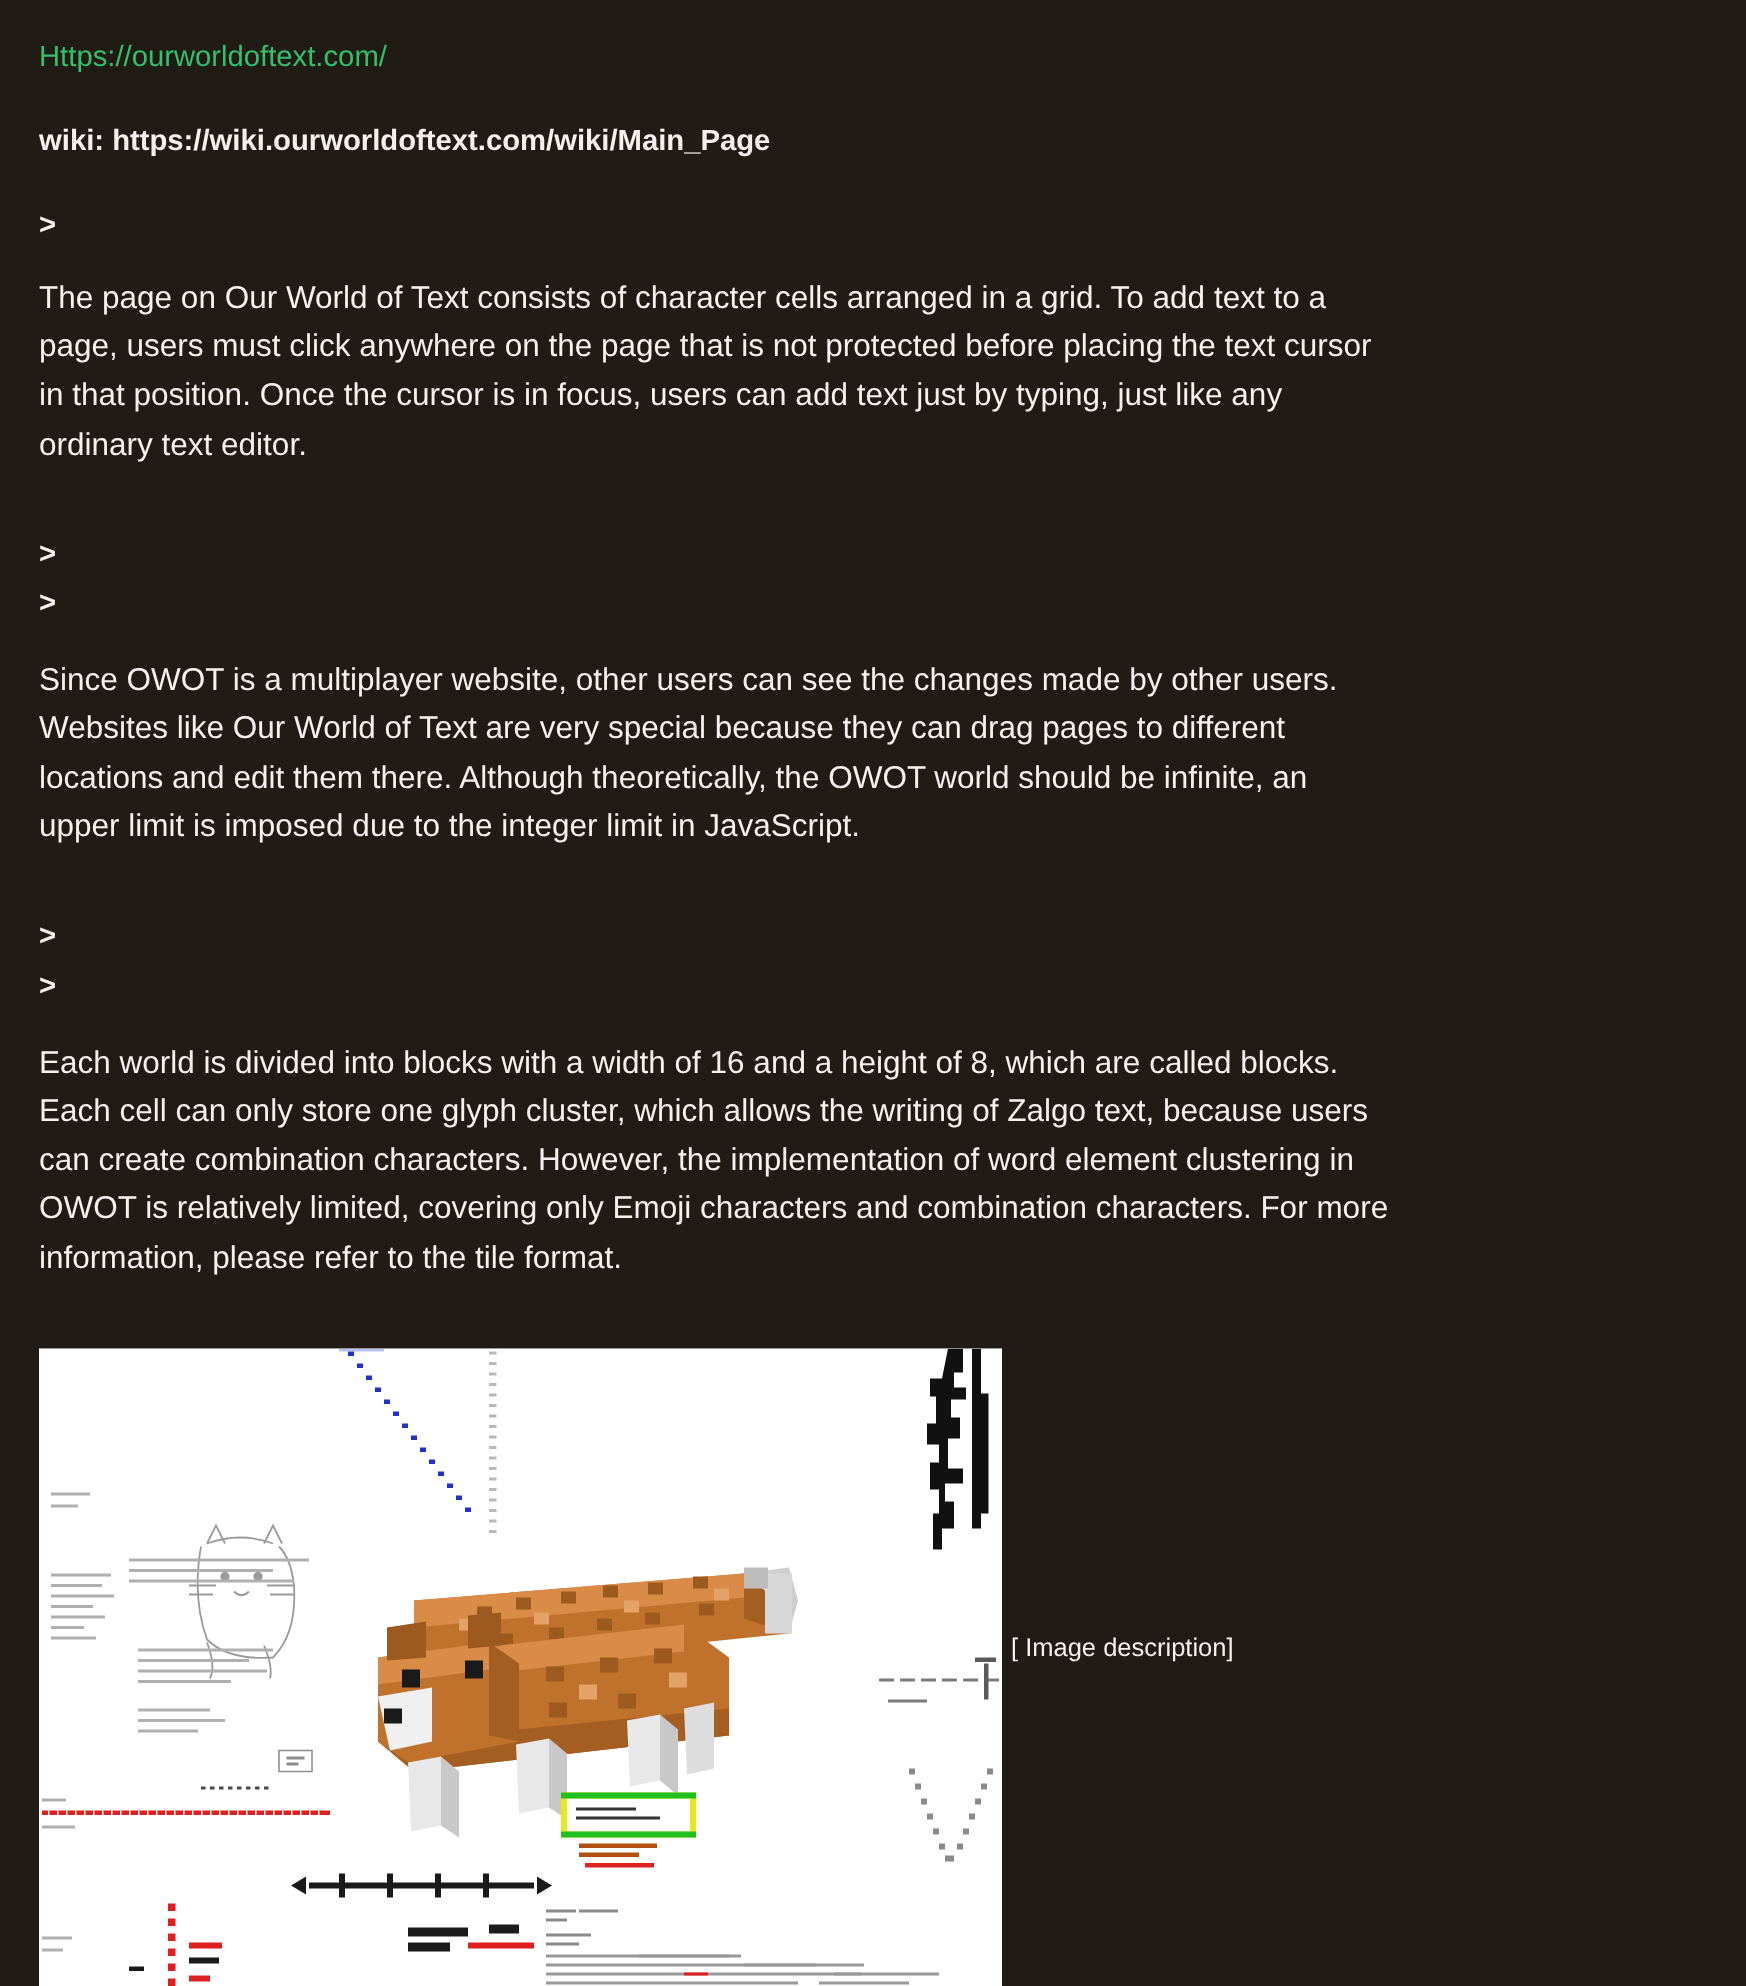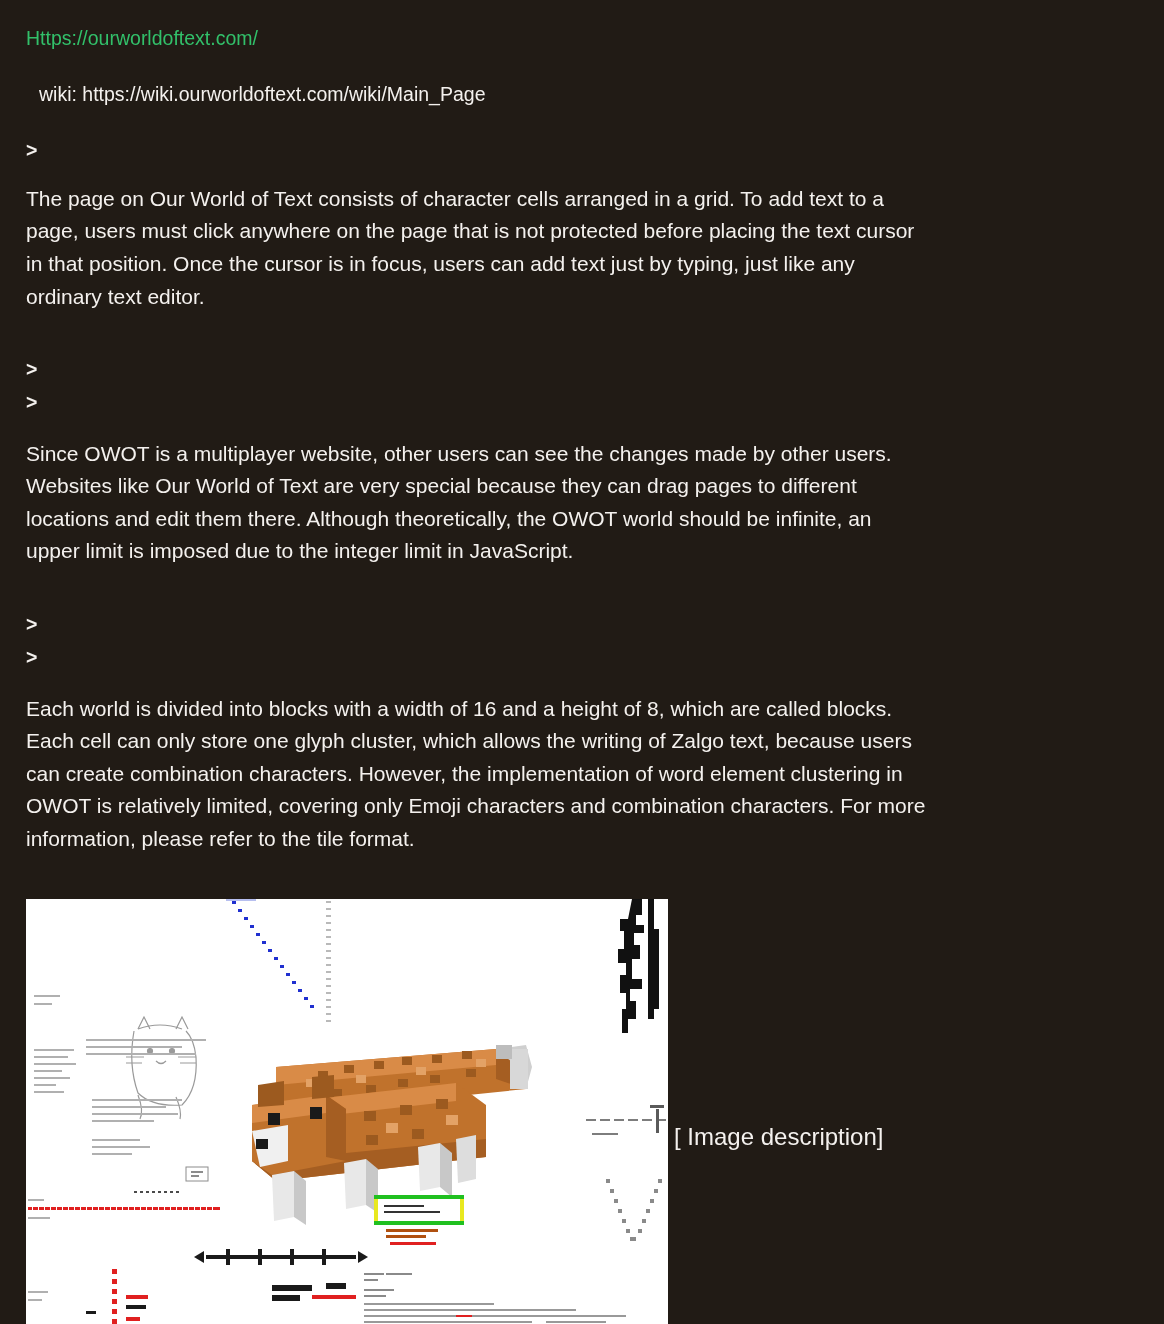--- a/index.html
+++ b/index.html
@@ -22,23 +22,23 @@
   .link-line {
     color: #32c06a;
     font-size: 19.5px;
     line-height: 1.45;
     margin: 0 0 28px 0;
     font-weight: 400;
   }
   .plain-line {
     font-size: 19.5px;
     line-height: 1.5;
-    margin: 0 0 28px 13px;
+    margin: 0 0 28px 0;
     color: #f4f1ee;
-    font-weight: 400;
+    font-weight: 700;
   }
   .quote-mark {
     font-size: 19.5px;
     line-height: 1.3;
     margin: 0 0 20px 0;
     color: #f4f1ee;
     font-weight: 700;
   }
   .quote-group {
     margin: 0 0 22px 0;
@@ -64,22 +64,22 @@
     position: relative;
     width: 642px;
     height: 446px;
     background: #ffffff;
     overflow: hidden;
     display: block;
   }
   .img-desc {
     position: absolute;
     left: 648px;
-    top: 224px;
-    font-size: 24px;
+    top: 190px;
+    font-size: 17px;
     color: #f4f1ee;
     font-weight: 500;
     white-space: nowrap;
   }
   .img-url {
     font-size: 19.5px;
     color: #f4f1ee;
     font-weight: 500;
     margin: 4px 0 0 0;
     line-height: 1.4;

